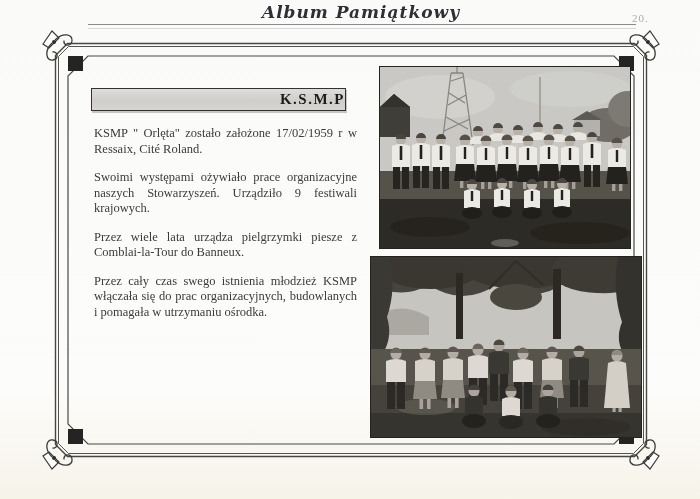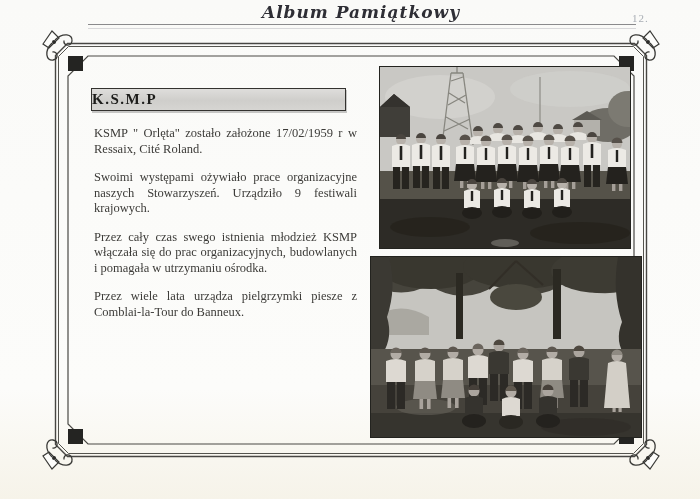--- a/index.html
+++ b/index.html
@@ -32,39 +32,39 @@
   .corner.tr{right:-14px;top:-14px;transform:scaleX(-1);}
   .corner.bl{left:-14px;bottom:-14px;transform:scaleY(-1);}
   .corner.br{right:-14px;bottom:-14px;transform:scale(-1,-1);}
   
   .content{position:absolute;left:0;top:0;width:594px;height:416px;}
   .titlebox{
     position:absolute;left:37px;top:46px;width:253px;height:21px;
     background:linear-gradient(180deg,#dedddb 0%,#cfcecb 55%,#d6d5d2 100%);
     border:1.5px solid #33322f;
     box-shadow:1px 2px 0 rgba(100,100,100,.35);
-    display:flex;align-items:center;justify-content:flex-start;
+    display:flex;align-items:center;justify-content:flex-end;
   }
   .titlebox span{
     font-weight:bold;font-size:15px;letter-spacing:1.5px;color:#1c1c1a;
   }
   .textcol{position:absolute;left:40px;top:84px;width:263px;}
   .textcol p{
     margin:0 0 13px 0;font-size:12.5px;line-height:15.5px;color:#3c3b38;
     text-align:justify;
   }
   .photo{position:absolute;border:1.5px solid #23231f;background:#c9c8c4;line-height:0;}
   .photo-1{left:325px;top:24px;width:250px;height:181px;}
   .photo-2{left:316px;top:214px;width:270px;height:180px;}
 </style>
 </head>
 <body>
 
 <div class="hdr-title">Album Pamiątkowy</div>
-<div class="page-number">12.</div>
+<div class="page-number">20.</div>
 <div class="hdr-rule"></div>
 
 <div class="frame">
 
   <svg class="frame-svg" width="594" height="416" viewBox="0 0 594 416">
     <path d="M13.5,1.5 H580.5 L592.5,13.5 V402.5 L580.5,414.5 H13.5 L1.5,402.5 V13.5 Z" fill="none" stroke="#474643" stroke-width="1.4"></path>
     <path d="M14.5,4.5 H579.5 L589.5,14.5 V401.5 L579.5,411.5 H14.5 L4.5,401.5 V14.5 Z" fill="none" stroke="#55544f" stroke-width="1"></path>
     <path d="M34,14 H560 L580,34 V382 L560,402 H34 L14,382 V34 Z" fill="none" stroke="#4a4945" stroke-width="1.2"></path>
     <rect x="14" y="14" width="15" height="15" fill="#242422"></rect>
     <rect x="565" y="14" width="15" height="15" fill="#242422"></rect>
@@ -106,22 +106,22 @@
   </div>
 
   <div class="content">
     <div class="titlebox">
       <span>K.S.M.P</span>
     </div>
 
     <div class="textcol">
       <p>KSMP " Orlęta" zostało założone 17/02/1959 r w Ressaix, Cité Roland.</p>
       <p>Swoimi występami ożywiało prace organizacyjne naszych Stowarzyszeń. Urządziło 9 festiwali krajowych.</p>
+      <p>Przez wiele lata urządza pielgrzymki piesze z Comblai-la-Tour do Banneux.</p>
       <p>Przez cały czas swego istnienia młodzież KSMP włączała się do prac organizacyjnych, budowlanych i pomagała w utrzymaniu ośrodka.</p>
-      <p>Przez wiele lata urządza pielgrzymki piesze z Comblai-la-Tour do Banneux.</p>
     </div>
 
     <svg width="0" height="0" style="position:absolute" aria-hidden="true">
       <defs>
         <g id="fig-uman">
           <circle cx="0" cy="-49" r="5" fill="#b7b1aa"></circle>
           <path d="M-5,-50 a5,5 0 0 1 10,0 z" fill="#4a453f"></path>
           <path d="M-9,-43 Q0,-47 9,-43 L9,-22 L-9,-22 Z" fill="#eceae5"></path>
           <rect x="-1.3" y="-43" width="2.6" height="14" fill="#23221f"></rect>
           <rect x="-8" y="-22" width="7" height="22" fill="#26241f"></rect>

